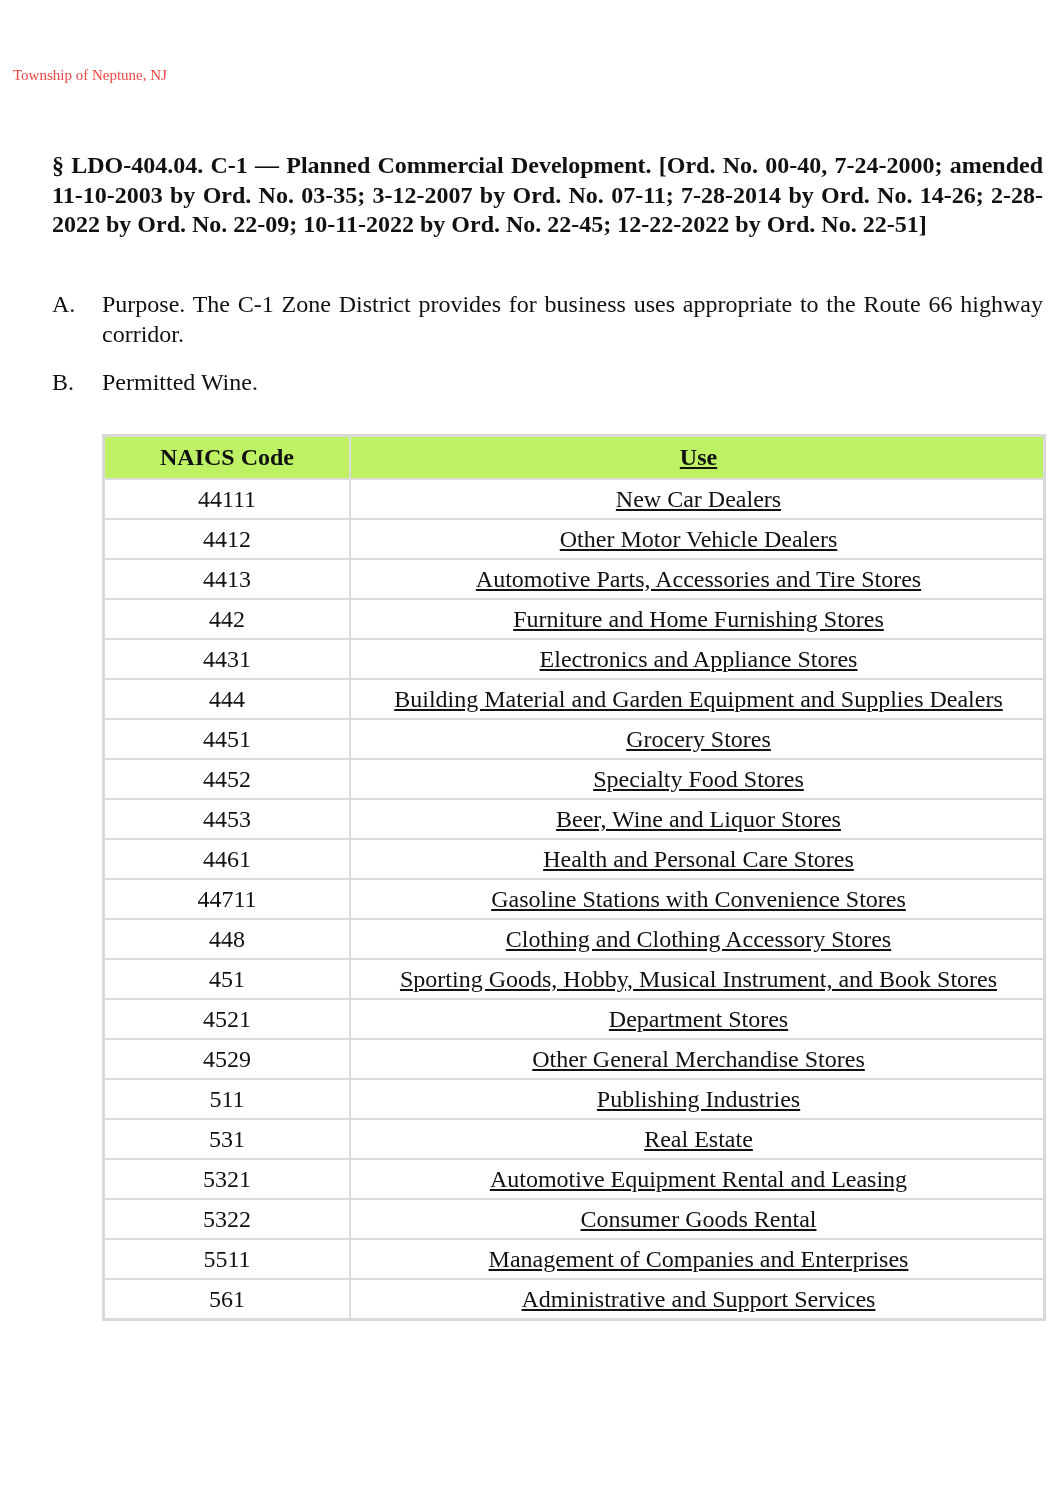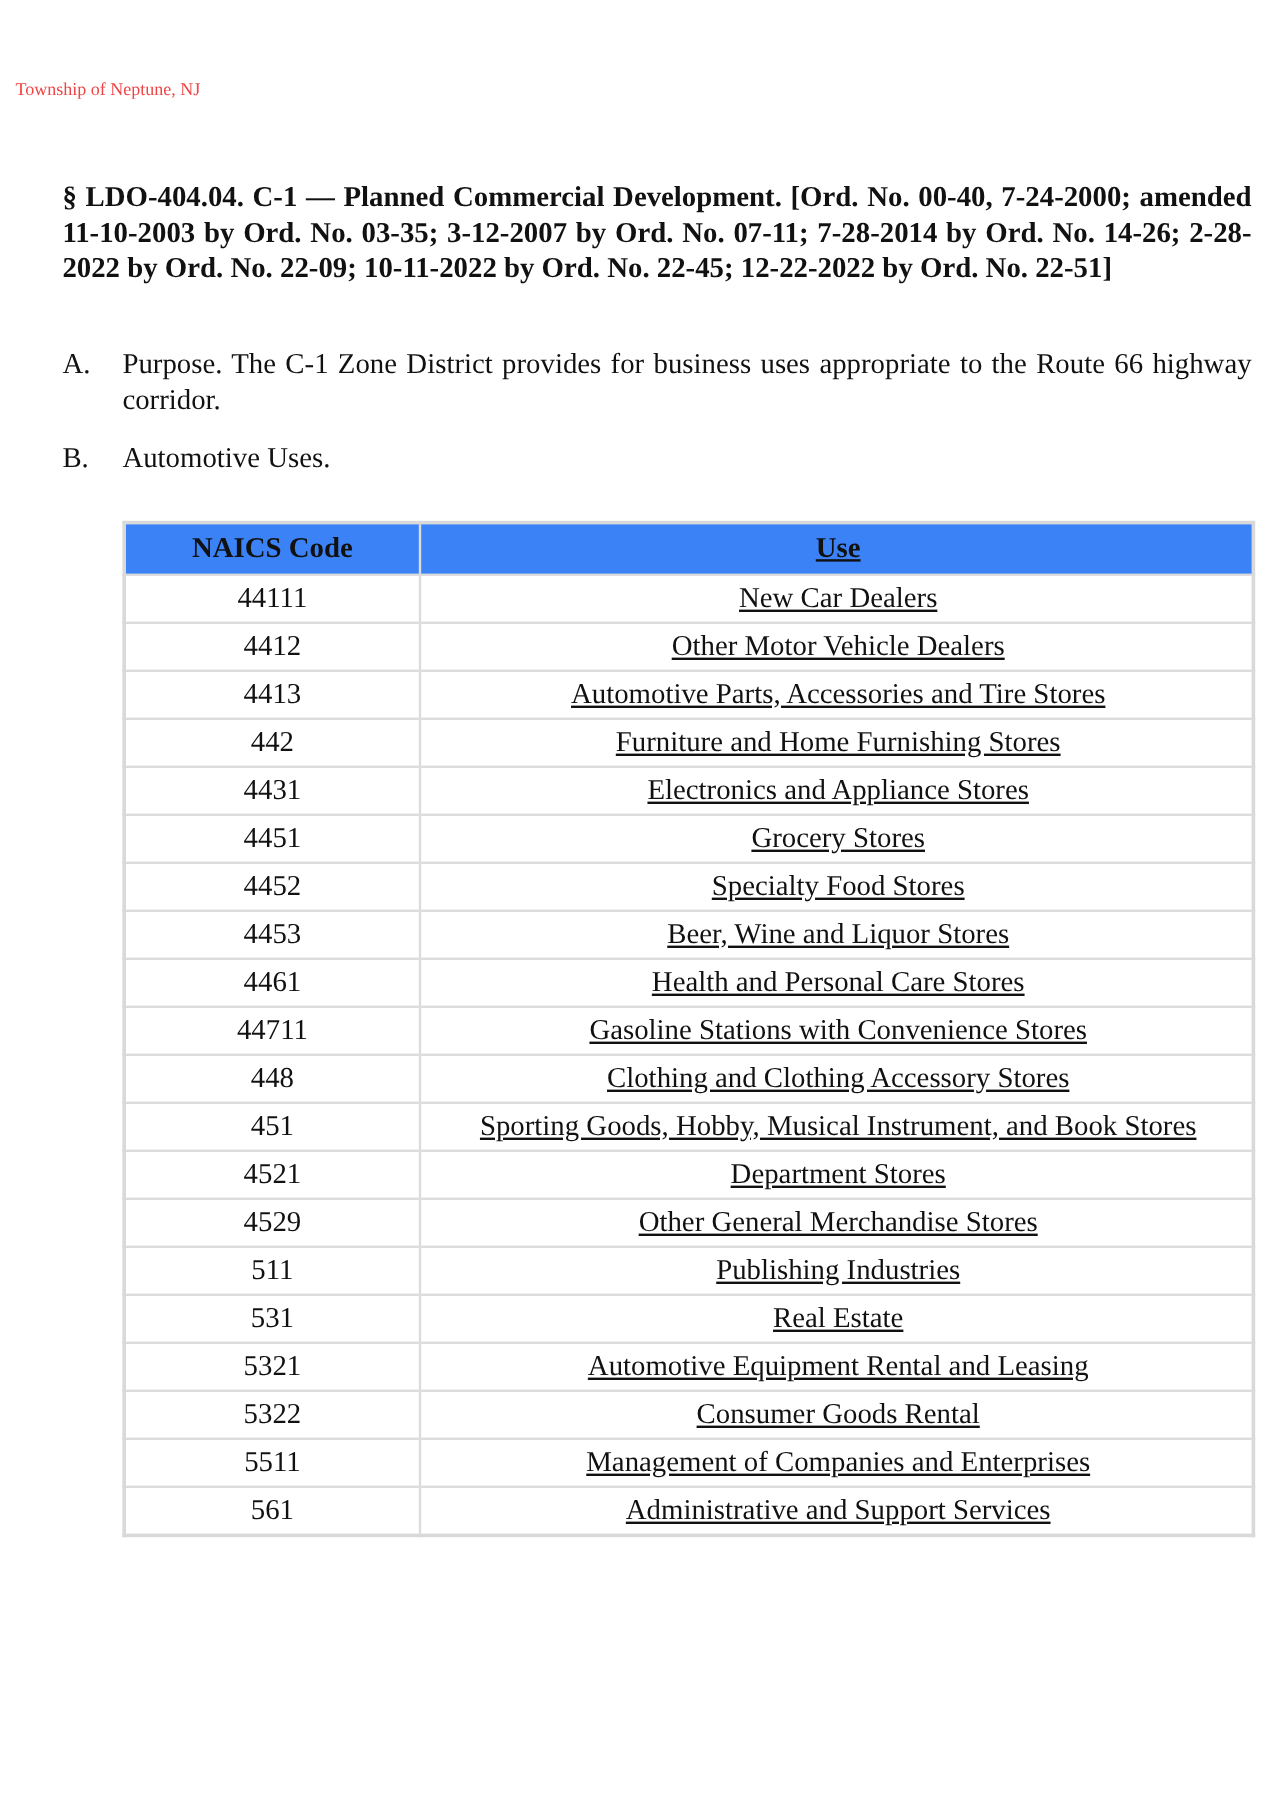--- a/index.html
+++ b/index.html
@@ -64,21 +64,21 @@
       border: 3px solid #d9d9d9;
       font-size: 24px;
     }
     .uses-table th, .uses-table td {
       border: 2px solid #dcdcdc;
       height: 38px;
       padding: 0;
       vertical-align: middle;
     }
     .uses-table thead th {
-      background: #3b82f6;
+      background: #bef264;
       font-weight: bold;
       height: 41px;
     }
     .uses-table .col-code {
       width: 244px;
       text-align: center;
     }
     .uses-table .col-use {
       text-align: center;
       padding-left: 3px;
@@ -92,21 +92,21 @@
 
 <div class="section-heading">§ LDO-404.04. C-1 — Planned Commercial Development. [Ord. No. 00-40, 7-24-2000; amended 11-10-2003 by Ord. No. 03-35; 3-12-2007 by Ord. No. 07-11; 7-28-2014 by Ord. No. 14-26; 2-28-2022 by Ord. No. 22-09; 10-11-2022 by Ord. No. 22-45; 12-22-2022 by Ord. No. 22-51]</div>
 
 <div class="para para-a">
   <span class="marker">A.</span>
   <span class="body">Purpose. The C-1 Zone District provides for business uses appropriate to the Route 66 highway corridor.</span>
 </div>
 
 <div class="para para-b">
   <span class="marker">B.</span>
-  <span class="body">Automotive Uses.</span>
+  <span class="body">Permitted Wine.</span>
 </div>
 
 <table class="uses-table">
   <thead>
     <tr>
       <th class="col-code">NAICS Code</th>
       <th class="col-use">Use</th>
     </tr>
   </thead>
   <tbody id="uses-tbody">
@@ -124,20 +124,24 @@
       </tr>
       <tr>
         <td class="col-code">442</td>
         <td class="col-use">Furniture and Home Furnishing Stores</td>
       </tr>
       <tr>
         <td class="col-code">4431</td>
         <td class="col-use">Electronics and Appliance Stores</td>
       </tr>
       <tr>
+        <td class="col-code">444</td>
+        <td class="col-use">Building Material and Garden Equipment and Supplies Dealers</td>
+      </tr>
+      <tr>
         <td class="col-code">4451</td>
         <td class="col-use">Grocery Stores</td>
       </tr>
       <tr>
         <td class="col-code">4452</td>
         <td class="col-use">Specialty Food Stores</td>
       </tr>
       <tr>
         <td class="col-code">4453</td>
         <td class="col-use">Beer, Wine and Liquor Stores</td>

